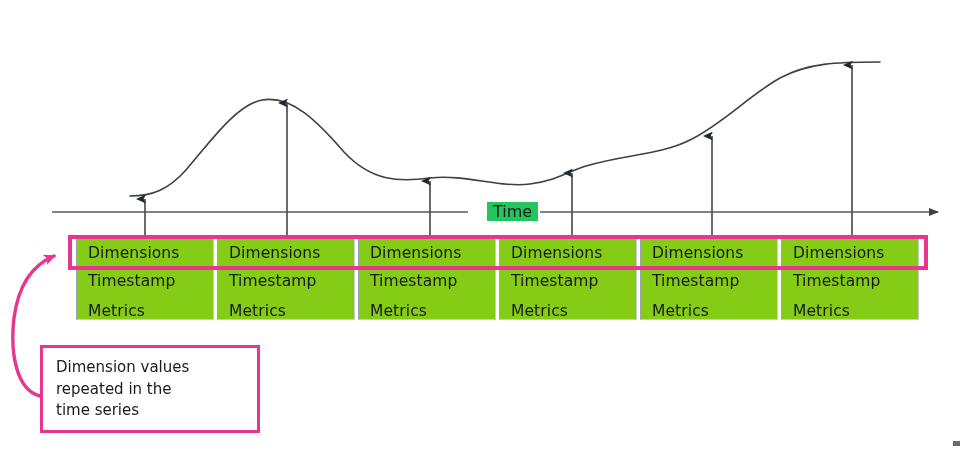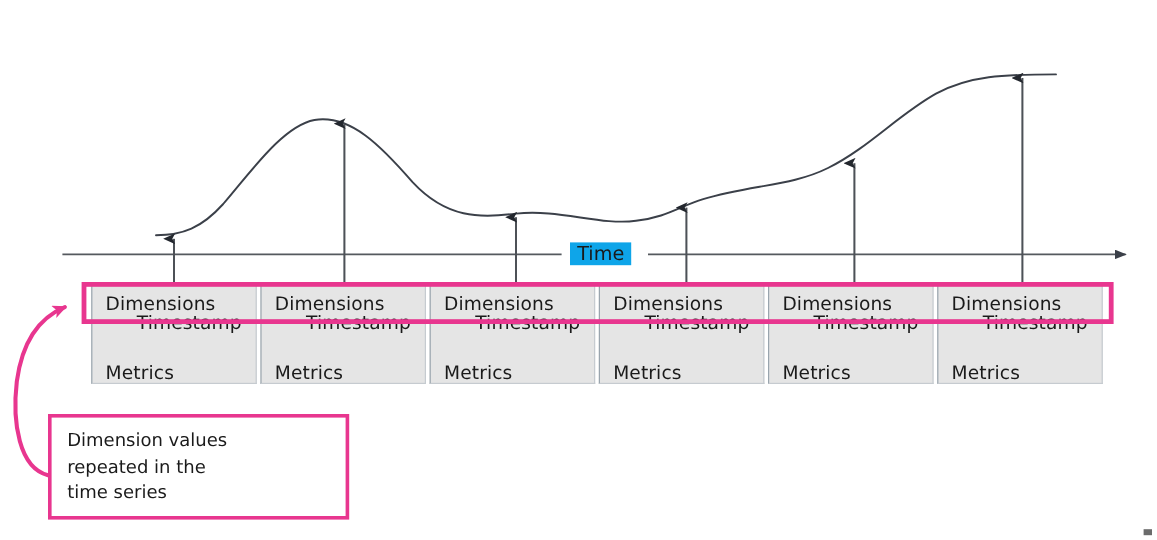--- a/index.html
+++ b/index.html
@@ -24,36 +24,36 @@
   svg.layer {
     position: absolute;
     left: 0; top: 0;
     width: 964px;
     height: 450px;
     overflow: visible;
   }
   .record-box {
     position: absolute;
     box-sizing: border-box;
-    background: #e5e5e5;
+    background: #84cc16;
     border: 1px solid #9aa5ae;
     border-right-color: #c6cbd0;
     border-bottom-color: #c6cbd0;
   }
   .record-line {
     position: absolute;
     left: 11px;
     font-size: 15.5px;
     line-height: 21px;
     color: #1a1a1a;
     white-space: nowrap;
     letter-spacing: 0.1px;
   }
   .record-line.l0 { top: 6px; }
-  .record-line.l1 { top: 22px; margin-left: 26px; }
+  .record-line.l1 { top: 34px; }
   .record-line.l2 { top: 64px; }
 
   #highlight-rect {
     position: absolute;
     box-sizing: border-box;
     border: 4px solid #e8368f;
     background: transparent;
     pointer-events: none;
   }
   #callout-box {
@@ -70,22 +70,23 @@
     font-size: 15px;
     line-height: 21.5px;
     color: #1a1a1a;
     white-space: pre-line;
   }
   #axis-label {
     position: absolute;
     font-size: 16px;
     color: #1a1a1a;
     white-space: nowrap;
-    background: #0ea5e9;
+    background: #22c55e;
     padding: 0 6px;
+    margin-left: 12px;
   }
   .corner-mark {
     position: absolute;
     width: 7px;
     height: 5px;
     background: #3a3a3a;
     opacity: 0.75;
   }
 </style>
 </head>
@@ -165,21 +166,21 @@
   </div>
 
   <div id="highlight-rect" style="left:68px; top:235px; width:860px; height:35px;"></div>
 
   <div id="axis-label" style="left:475px; top:202px;">Time</div>
 
   <svg class="layer" viewBox="0 0 964 450">
     <path d="M40,396 C 16,390 10,352 14,318 C 18,288 30,266 54,256" fill="none" stroke="#e8368f" stroke-width="3.4" stroke-linecap="round" marker-end="url(#pink-arrow)"></path>
   </svg>
 
-  <div id="callout-box" style="left:40px; top:345px; width:251px; height:88px;">
+  <div id="callout-box" style="left:40px; top:345px; width:220px; height:88px;">
     <div id="callout-text">Dimension values
 repeated in the
 time series</div>
   </div>
 
   <div class="corner-mark" style="left:953px; top:441px;"></div>
 
 </div>
 
 </body></html>

